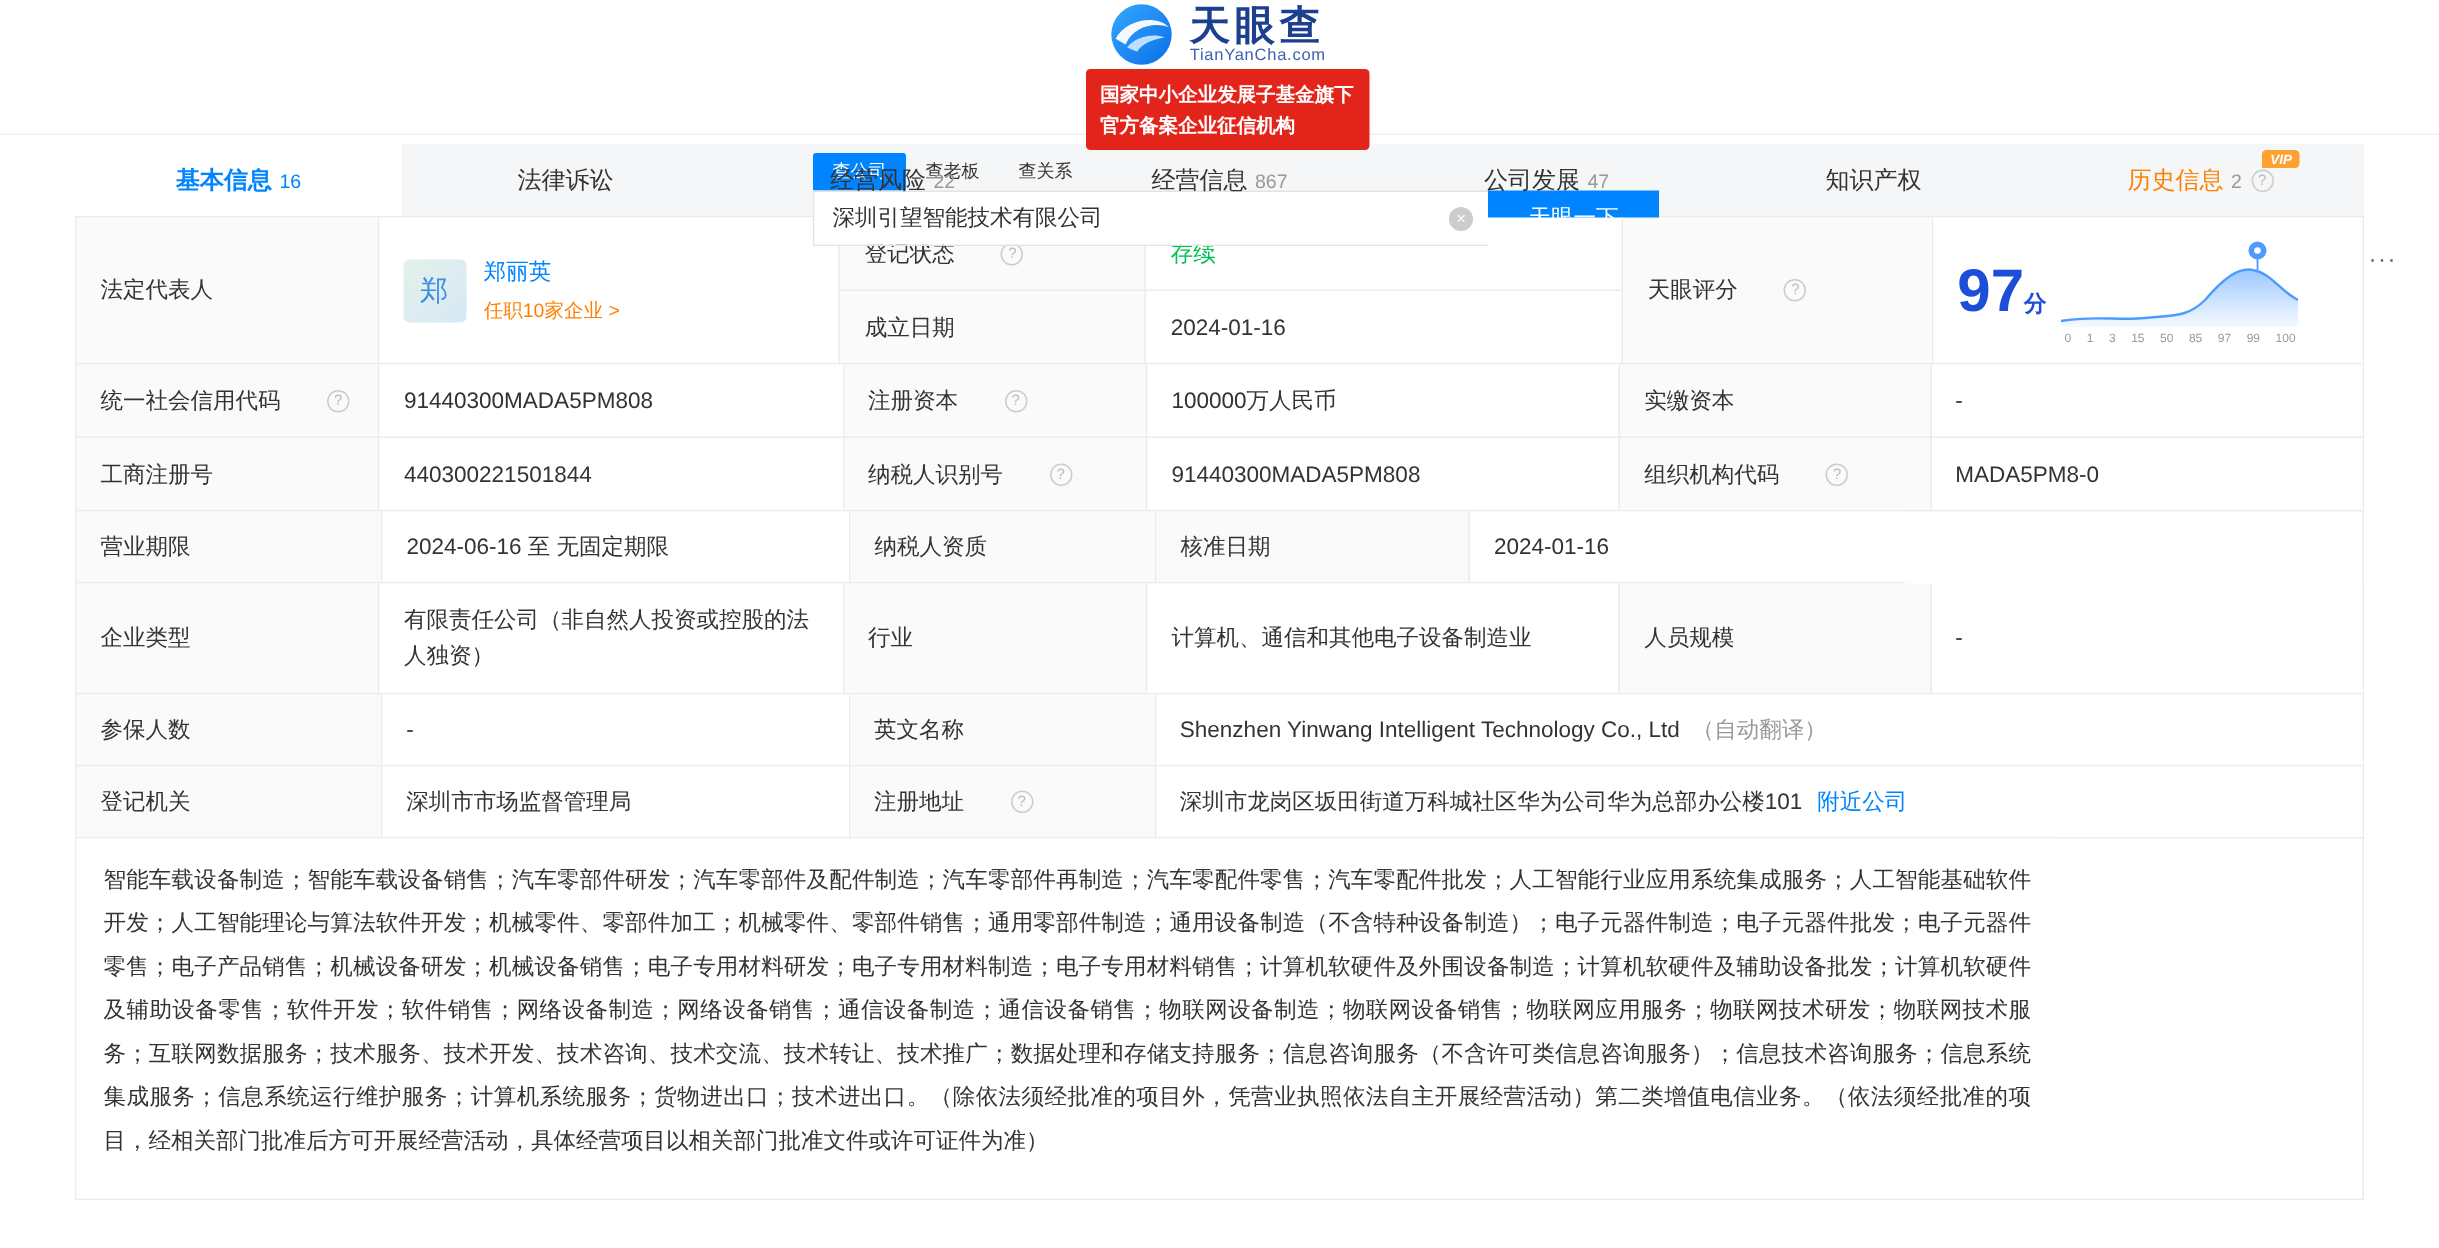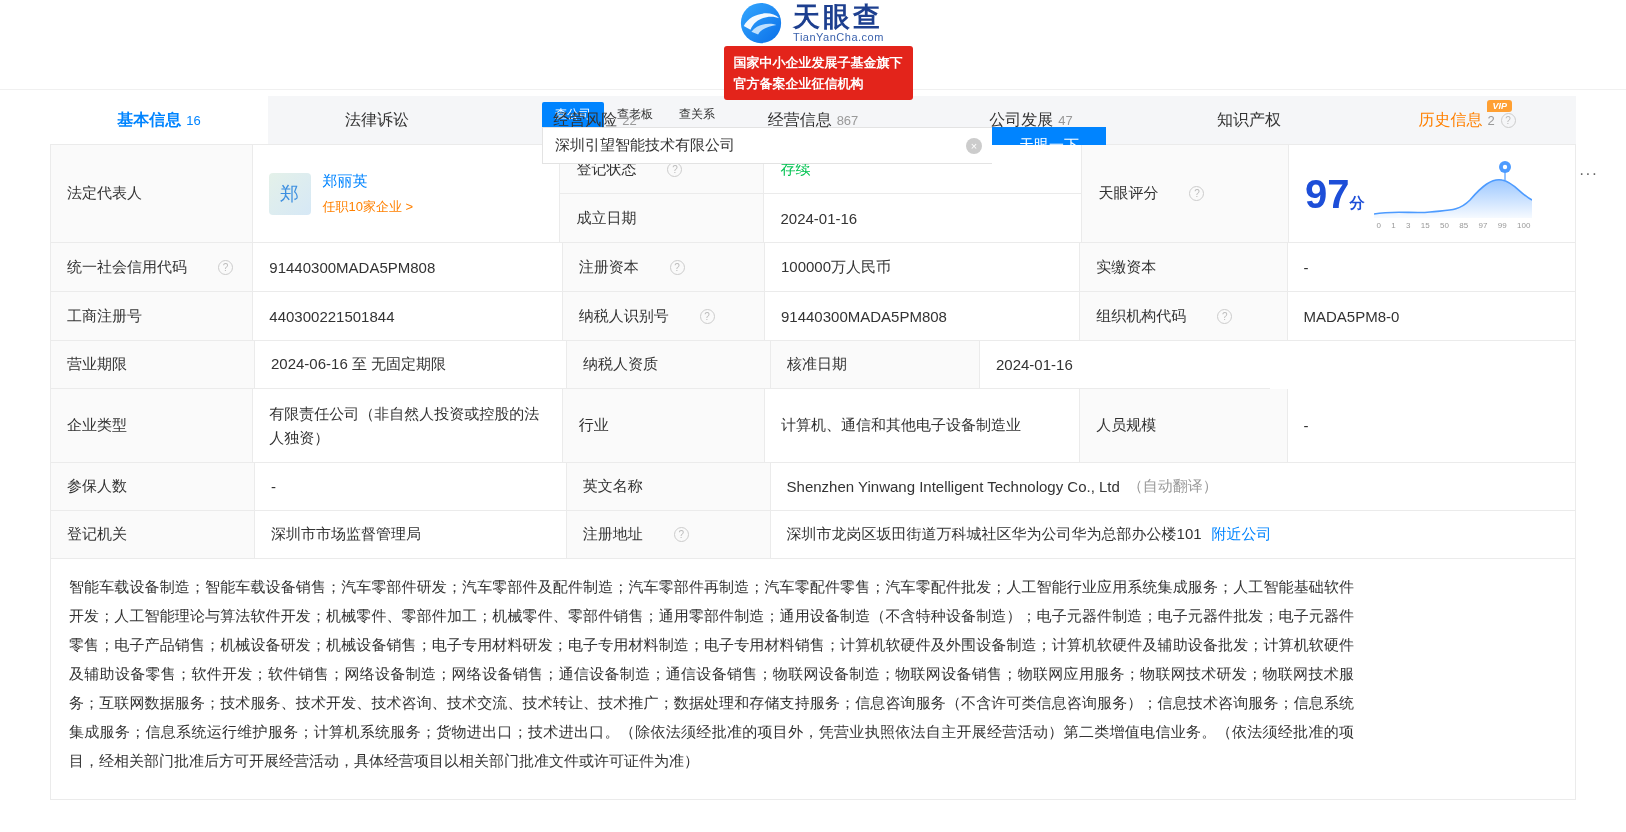--- a/index.html
+++ b/index.html
@@ -29,21 +29,21 @@
   .nav-item.vip { color:#ff8000; font-weight:bold; }
   .caret { width:0; height:0; border-left:4px solid transparent; border-right:4px solid transparent; border-top:5px solid #9aa0a6; margin-top:2px; }
   .more-dots { color:#666; font-size:16px; letter-spacing:1px; cursor:pointer; }
   
   .tabbar { margin:6px 50px 0; height:48px; background:#f5f6f8; display:flex; }
   .tab { flex:1; display:flex; align-items:center; justify-content:center; font-size:16px; color:#333; cursor:pointer; position:relative; }
   .tab.active { background:#fff; color:#0084ff; font-weight:bold; }
   .tab-count { font-size:13px; color:#999; margin-left:5px; font-weight:normal; }
   .tab.active .tab-count { color:#0084ff; }
   .tab.history { color:#ff8000; }
-  .vip-tag { position:absolute; top:4px; right:64px; background:#ffa033; color:#fff; font-size:9px; font-weight:bold; font-style:italic; padding:1px 5px; border-radius:3px 3px 3px 0; }
+  .vip-tag { position:absolute; top:4px; right:43px; background:#ffa033; color:#fff; font-size:9px; font-weight:bold; font-style:italic; padding:1px 5px; border-radius:3px 3px 3px 0; }
   
   .q { display:inline-flex; width:15px; height:15px; border:1px solid #ccc; border-radius:50%; color:#bbb; font-size:10px; align-items:center; justify-content:center; margin-left:6px; flex:none; cursor:pointer; }
   .q::before { content:"?"; }
   
   .info-table { margin:0 50px; width:1526px; border:1px solid #ebebeb; border-top:1px solid #ebebeb; }
   .trow { display:flex; }
   .cell { padding:0 16px; display:flex; align-items:center; border-right:1px solid #ebebeb; border-bottom:1px solid #ebebeb; font-size:15px; background:#fff; min-width:0; }
   .cell.last { border-right:none; }
   .cell.nob { border-bottom:none; }
   .lbl { background:#fafafa; color:#333;gap:25px; }

